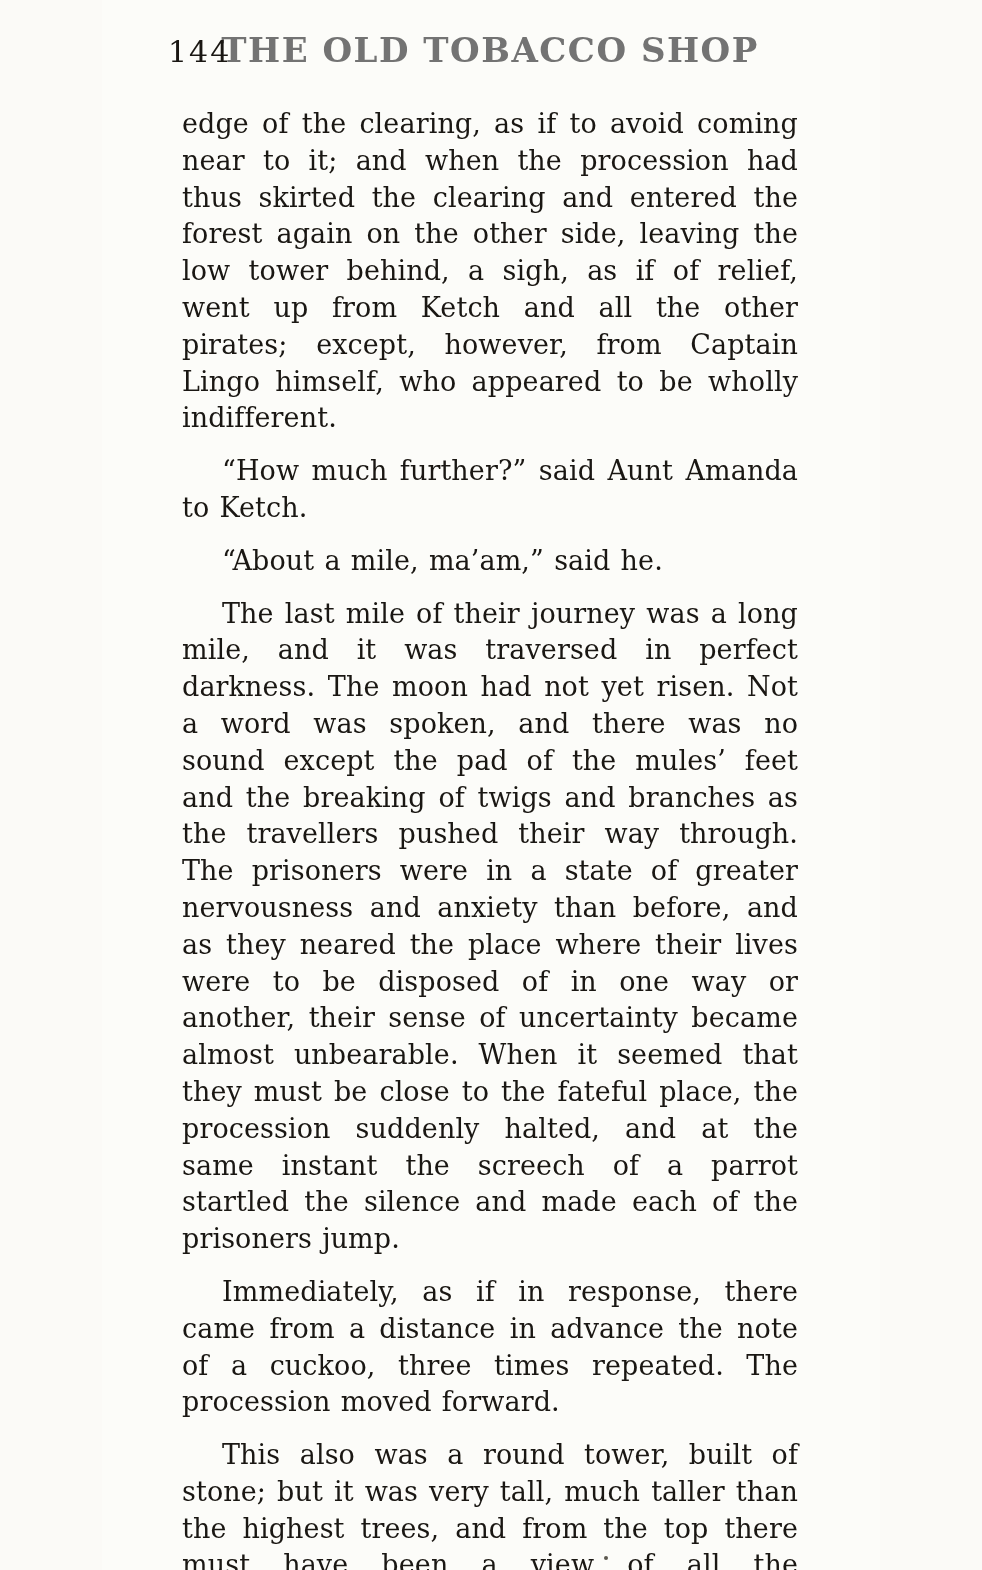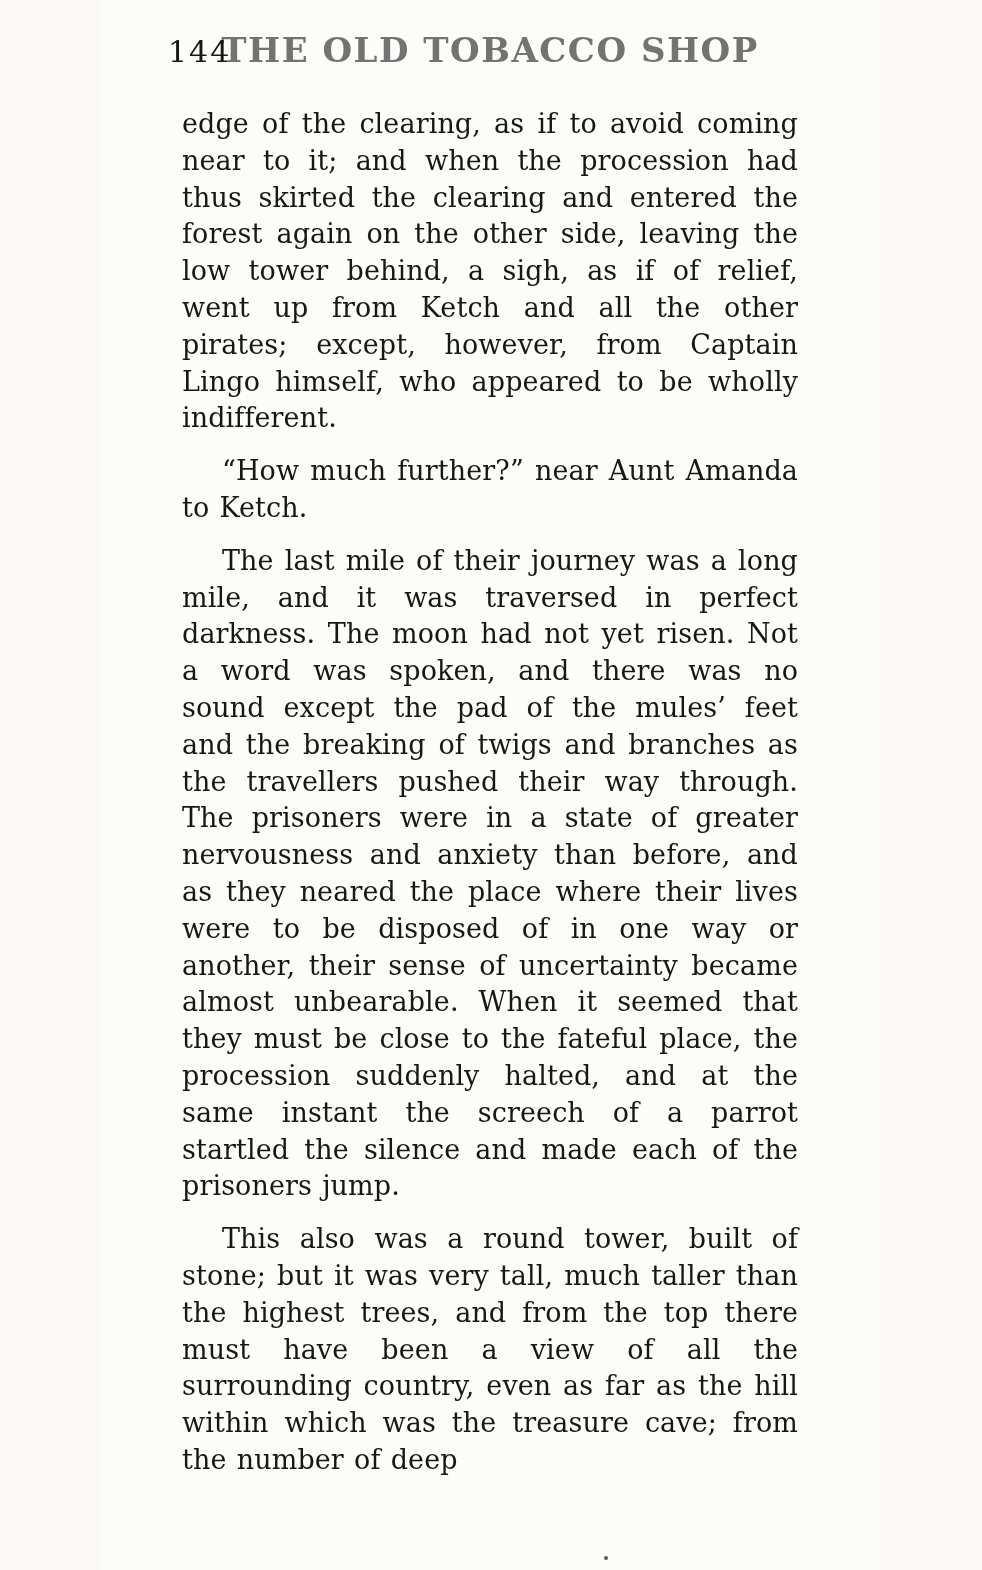--- a/index.html
+++ b/index.html
@@ -78,20 +78,22 @@
 
 <div class="page">
 
   <header class="page-header">
     <span class="page-number">144</span>
     <h1 class="running-title">THE OLD TOBACCO SHOP</h1>
   </header>
 
   <main class="page-body">
       <p class="">edge of the clearing, as if to avoid coming near to it; and when the procession had thus skirted the clearing and entered the forest again on the other side, leaving the low tower behind, a sigh, as if of relief, went up from Ketch and all the other pirates; except, however, from Captain Lingo himself, who appeared to be wholly indifferent.</p>
-      <p class="indent">“How much further?” near Aunt Amanda to Ketch.</p>
+      <p class="indent">“How much further?” said Aunt Amanda to Ketch.</p>
+      <p class="indent">“About a mile, ma’am,” said he.</p>
       <p class="indent">The last mile of their journey was a long mile, and it was traversed in perfect darkness.  The moon had not yet risen.  Not a word was spoken, and there was no sound except the pad of the mules’ feet and the breaking of twigs and branches as the travellers pushed their way through.  The prisoners were in a state of greater nervousness and anxiety than before, and as they neared the place where their lives were to be disposed of in one way or another, their sense of uncertainty became almost unbearable.  When it seemed that they must be close to the fateful place, the procession suddenly halted, and at the same instant the screech of a parrot startled the silence and made each of the prisoners jump.</p>
+      <p class="indent">Immediately, as if in response, there came from a distance in advance the note of a cuckoo, three times repeated.  The procession moved forward.</p>
       <p class="indent">This also was a round tower, built of stone; but it was very tall, much taller than the highest trees, and from the top there must have been a view of all the surrounding country, even as far as the hill within which was the treasure cave; from the number of deep</p>
     </main>
 
   <span class="stray-dot"></span>
 
 </div>
 
 </body></html>

